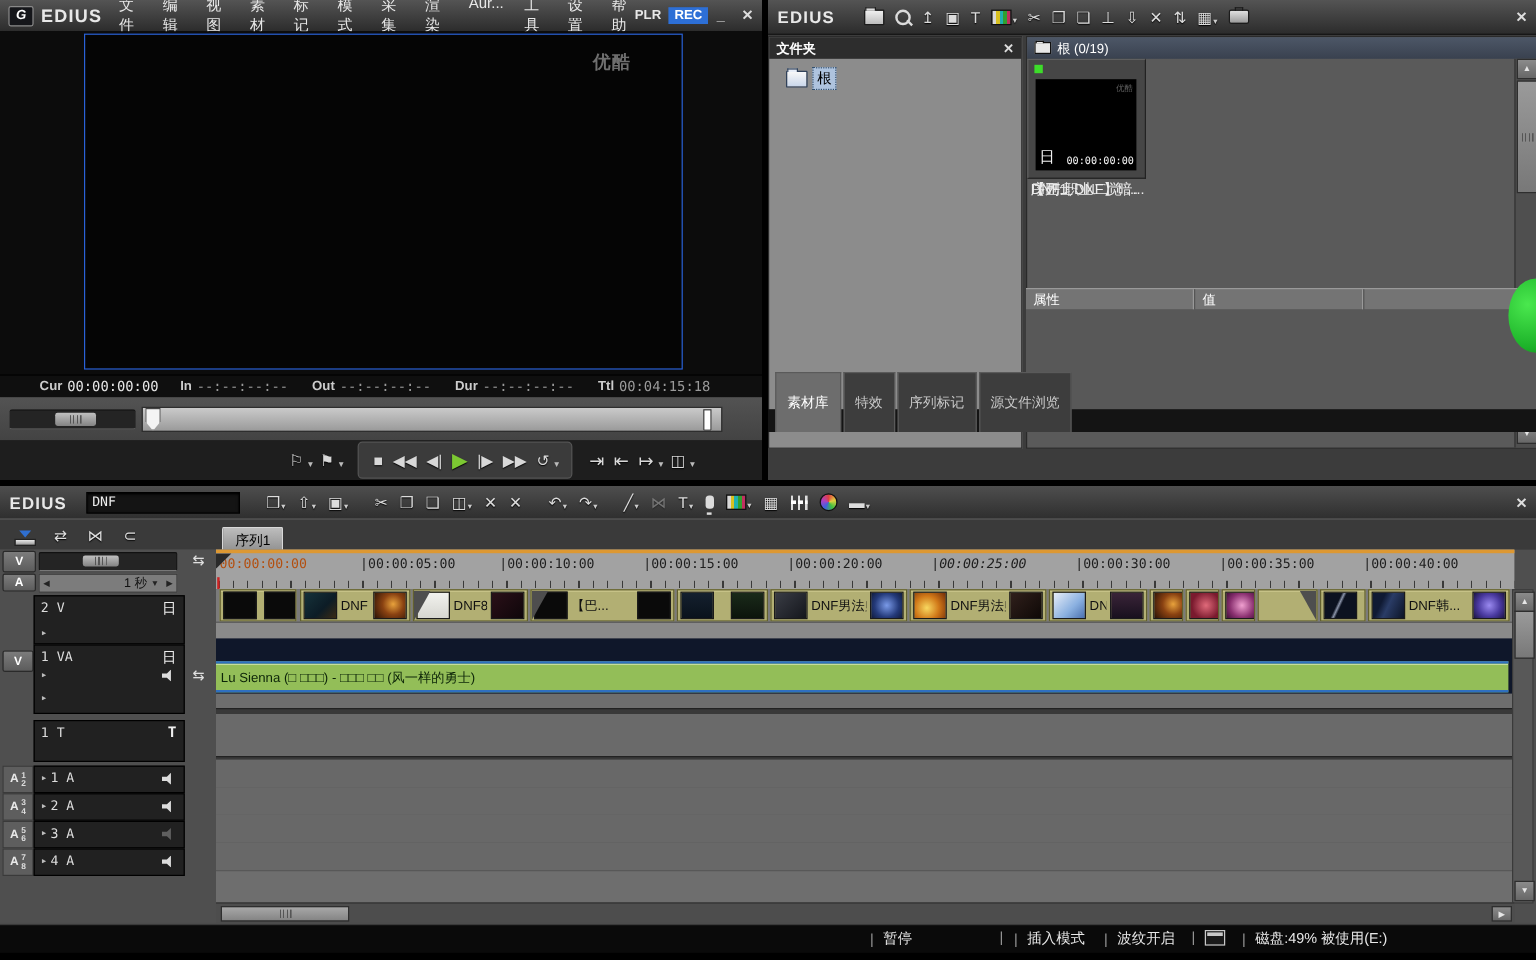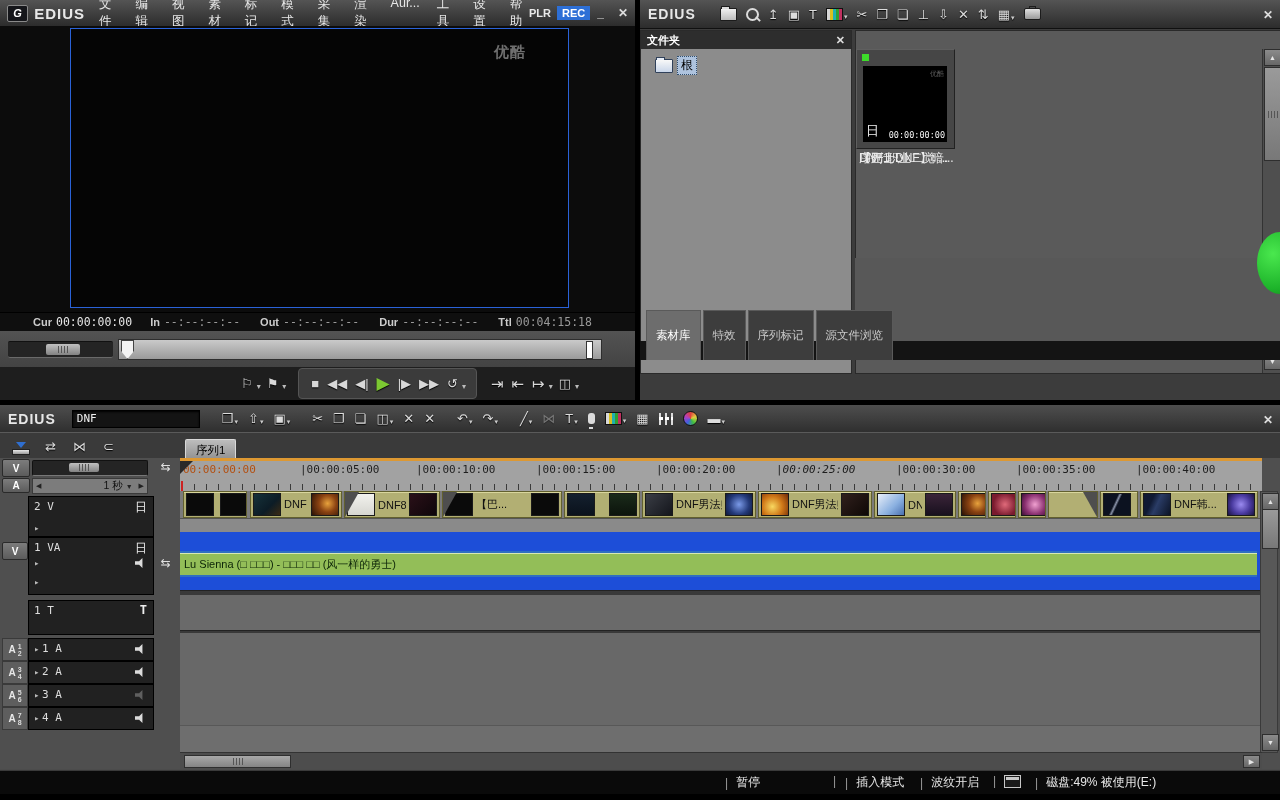--- a/index.html
+++ b/index.html
@@ -178,21 +178,21 @@
   .rlab{position:absolute;top:5px;font-family:"DejaVu Sans Mono",monospace;font-size:11px;color:#1e1e1e;white-space:pre;}
   .rlab.first{color:#b34f10;}
   .ticks{position:absolute;left:2px;right:0;bottom:1px;height:6px;
     background:repeating-linear-gradient(90deg,#3a3a3a 0 1px,transparent 1px 12px);}
   .ph-wedge{position:absolute;left:0;top:3px;width:13px;height:13px;background:#2a2a2a;
     clip-path:polygon(0 0,100% 0,0 100%);}
   .ph-tick{position:absolute;left:1px;bottom:0;width:2px;height:10px;background:#c22;}
   .tcontent{position:absolute;left:180px;top:33px;width:1082px;bottom:16px;background:#6e6e6e;}
   .row2v{position:absolute;left:0;top:0;width:100%;height:27px;background:#7b7b7b;}
   .row2v-b{position:absolute;left:0;top:27px;width:100%;height:14px;background:#8a8a8a;border-top:1px solid #555;border-bottom:1px solid #4a4a4a;}
-  .rowva{position:absolute;left:0;top:41px;width:100%;height:58px;background:#1d4ed8;}
+  .rowva{position:absolute;left:0;top:41px;width:100%;height:46px;background:#0f172a;}
   .sep-thick{position:absolute;left:0;width:100%;height:4px;background:#393939;border-top:1px solid #222;}
   .rowt{position:absolute;left:0;top:104px;width:100%;height:35px;background:#6a6a6a;}
   .rowa{position:absolute;left:0;width:100%;height:23px;background:#686868;border-bottom:1px solid #585858;}
   .aclip{position:absolute;left:0;top:19px;width:1077px;height:26px;background:#93be58;
     border-top:2px solid #2f6fc0;border-bottom:2px solid #2f6fc0;box-shadow:inset 0 1px 0 #d8e8b4;
     color:#0c2408;font-size:11px;display:flex;align-items:center;padding-left:4px;box-sizing:border-box;}
   .tclip{position:absolute;top:0;height:27px;background:#b2af73;border:1px solid #62602f;box-sizing:border-box;
     box-shadow:inset 0 1px 0 #d9d69c;display:flex;align-items:center;padding:0 2px;gap:3px;overflow:hidden;}
   .cthumb{display:none;width:26px;height:21px;border:1px solid #1a1a1a;flex:0 0 auto;}
   .cthumb.on{display:block;}
@@ -399,20 +399,24 @@
         <span>文件夹</span>
         <span class="x">✕</span>
       </div>
       <div class="tree-item">
         <span class="fold16"></span>
         <span class="tree-label">根</span>
       </div>
     </div>
 
     <div class="bin-pane">
+      <div class="bin-pane-hdr">
+        <span class="fold12"></span>
+        <span>根 (0/19)</span>
+      </div>
       <div class="bin-body">
 
       <div class="card">
 
           <div class="img bth-black">
             <span class="cwm">优酷</span>
             <span class="cicon">╪</span>
             <span class="tcs"><span>00:00:00:00</span><br><span>00:04:15:18</span></span>
           </div>
           <div class="card-label" style="top:100px;left:2px;">序列1</div>
@@ -465,20 +469,25 @@
         </div>
       <div class="scrollv">
         <span class="sbtn" style="top:0;">▲</span>
         <span class="sthumb" style="top:18px;height:92px;">
             <span class="grip"></span>
           </span>
         <span class="sbtn" style="bottom:3px;">▼</span>
       </div>
     </div>
 
+    <div class="props-hdr">
+      <span class="cell" style="width:134px;">属性</span>
+      <span class="cell" style="width:134px;">值</span>
+      <span class="cell" style="flex:1;border-right:none;"></span>
+    </div>
     <div class="props-body"></div>
 
     <div class="bin-tabs">
 
     <span class="btab active">素材库</span>
         <span class="btab">特效</span>
         <span class="btab">序列标记</span>
         <span class="btab">源文件浏览</span>
       </div>
   </div>

